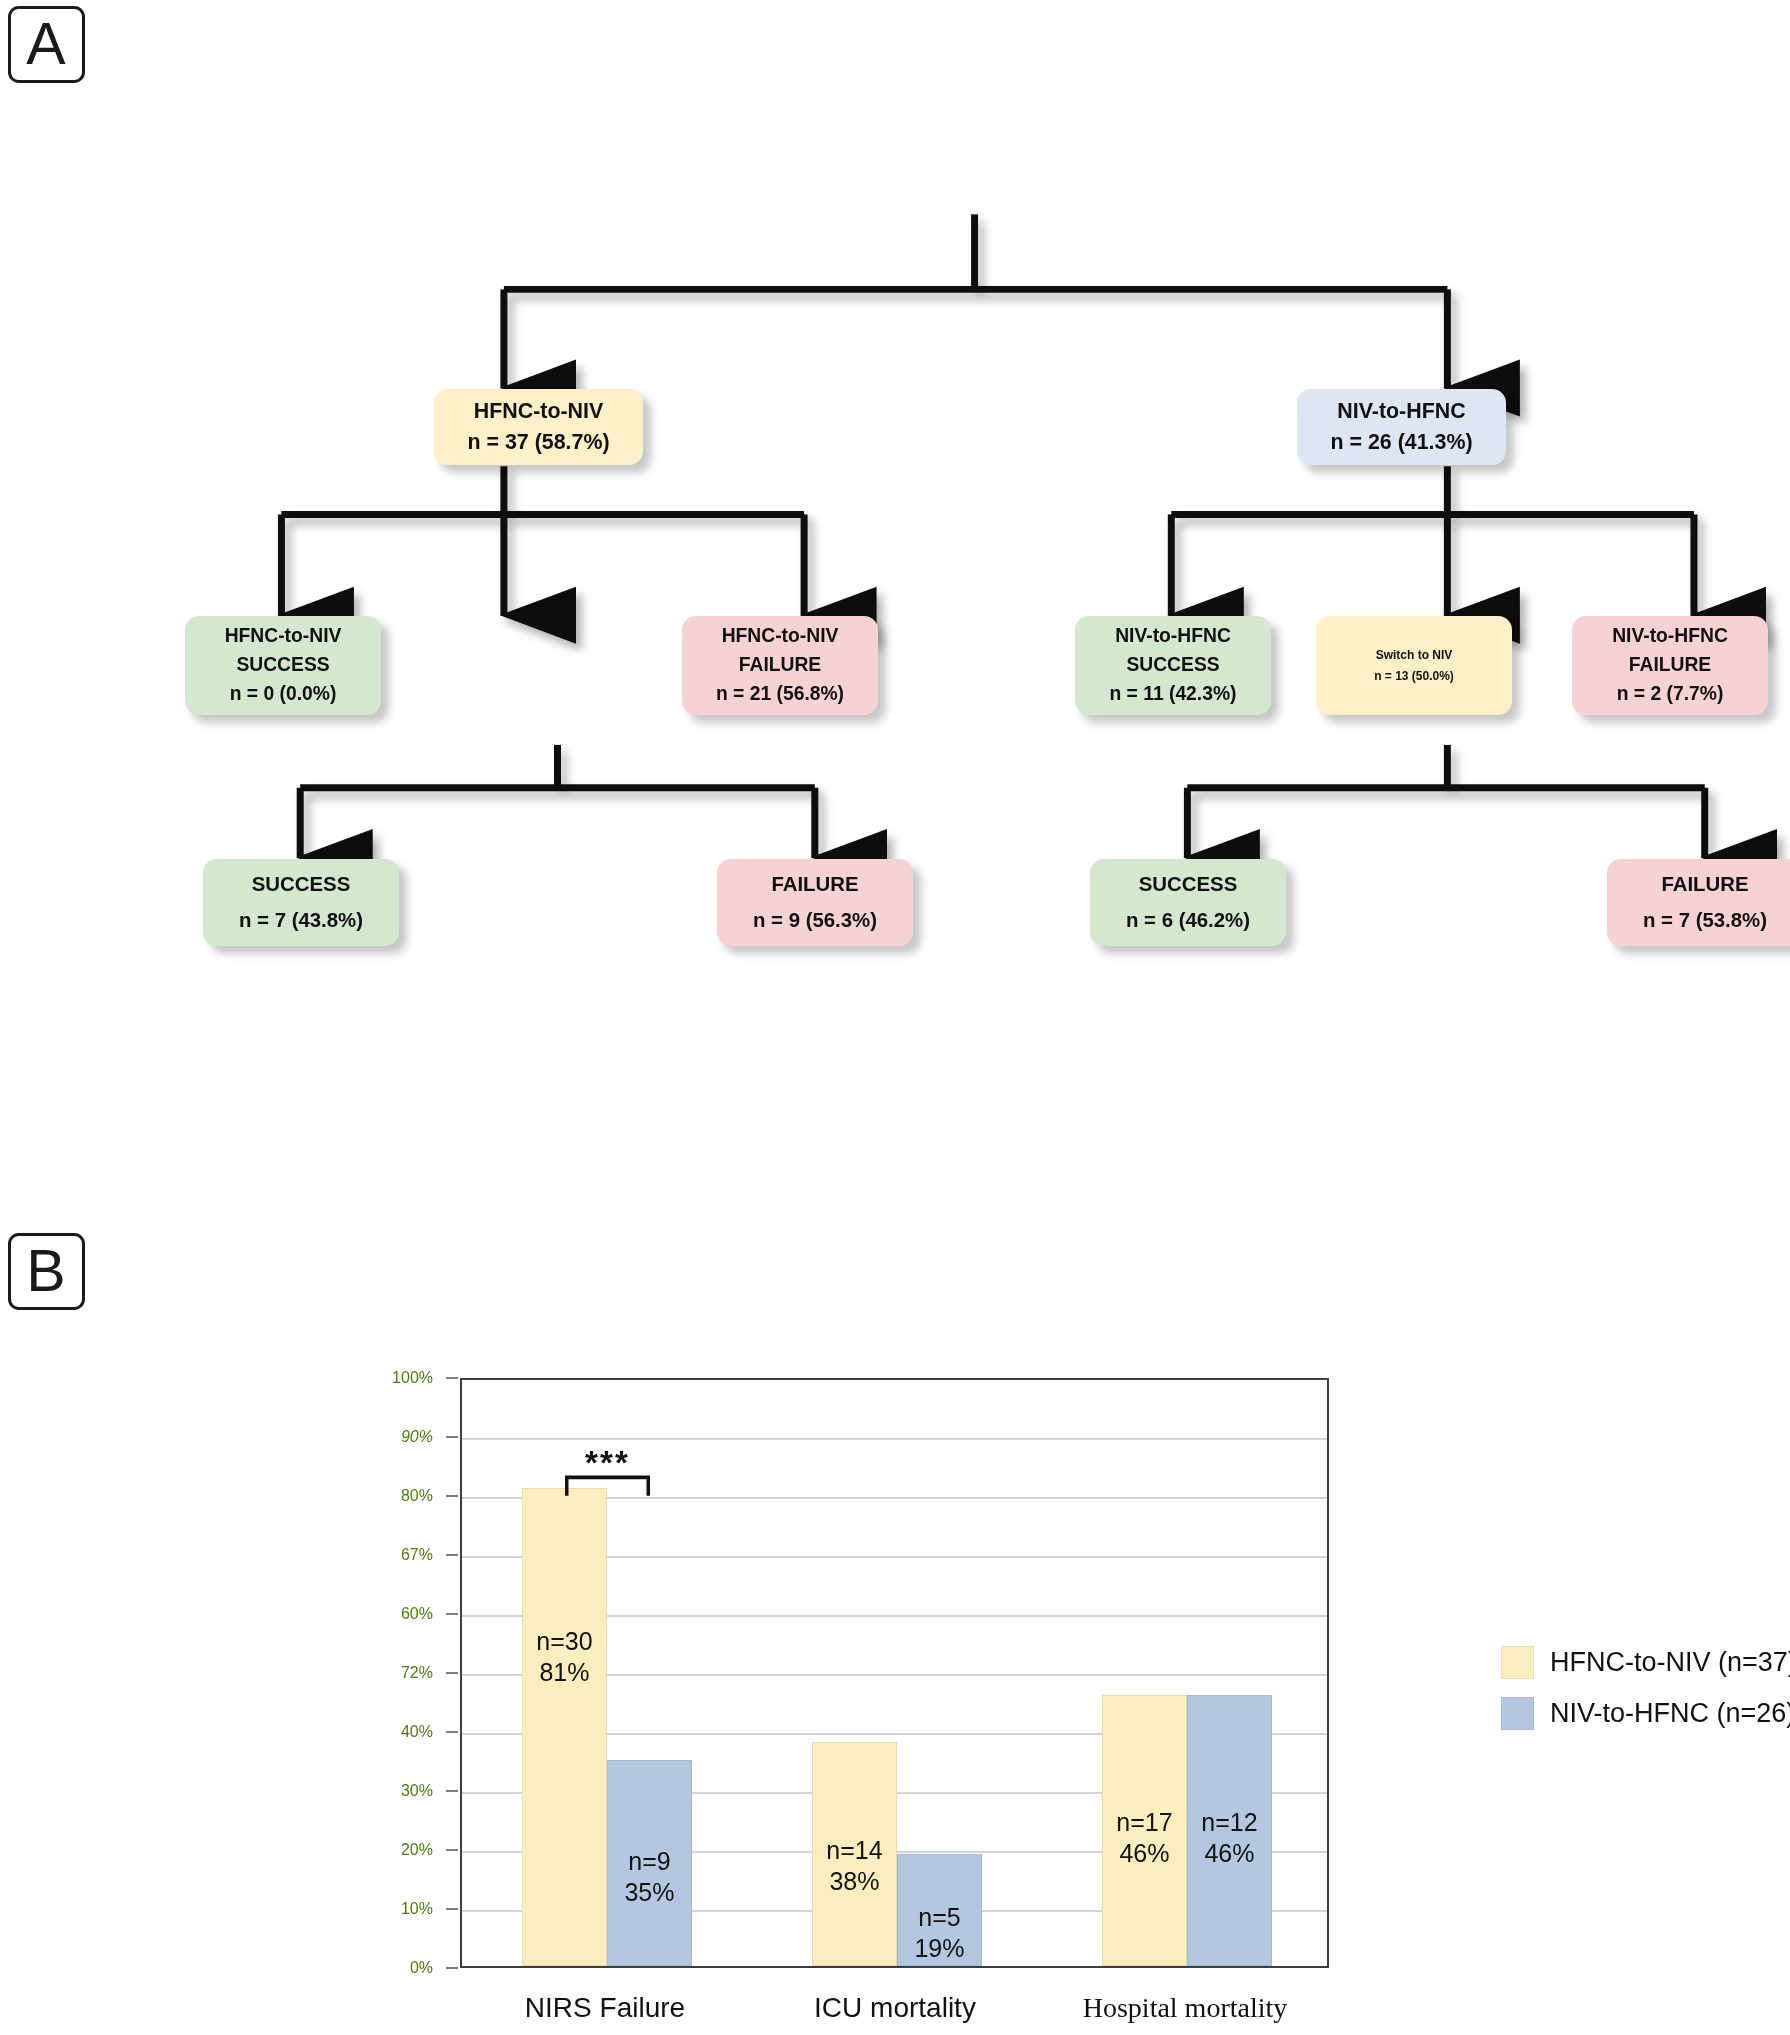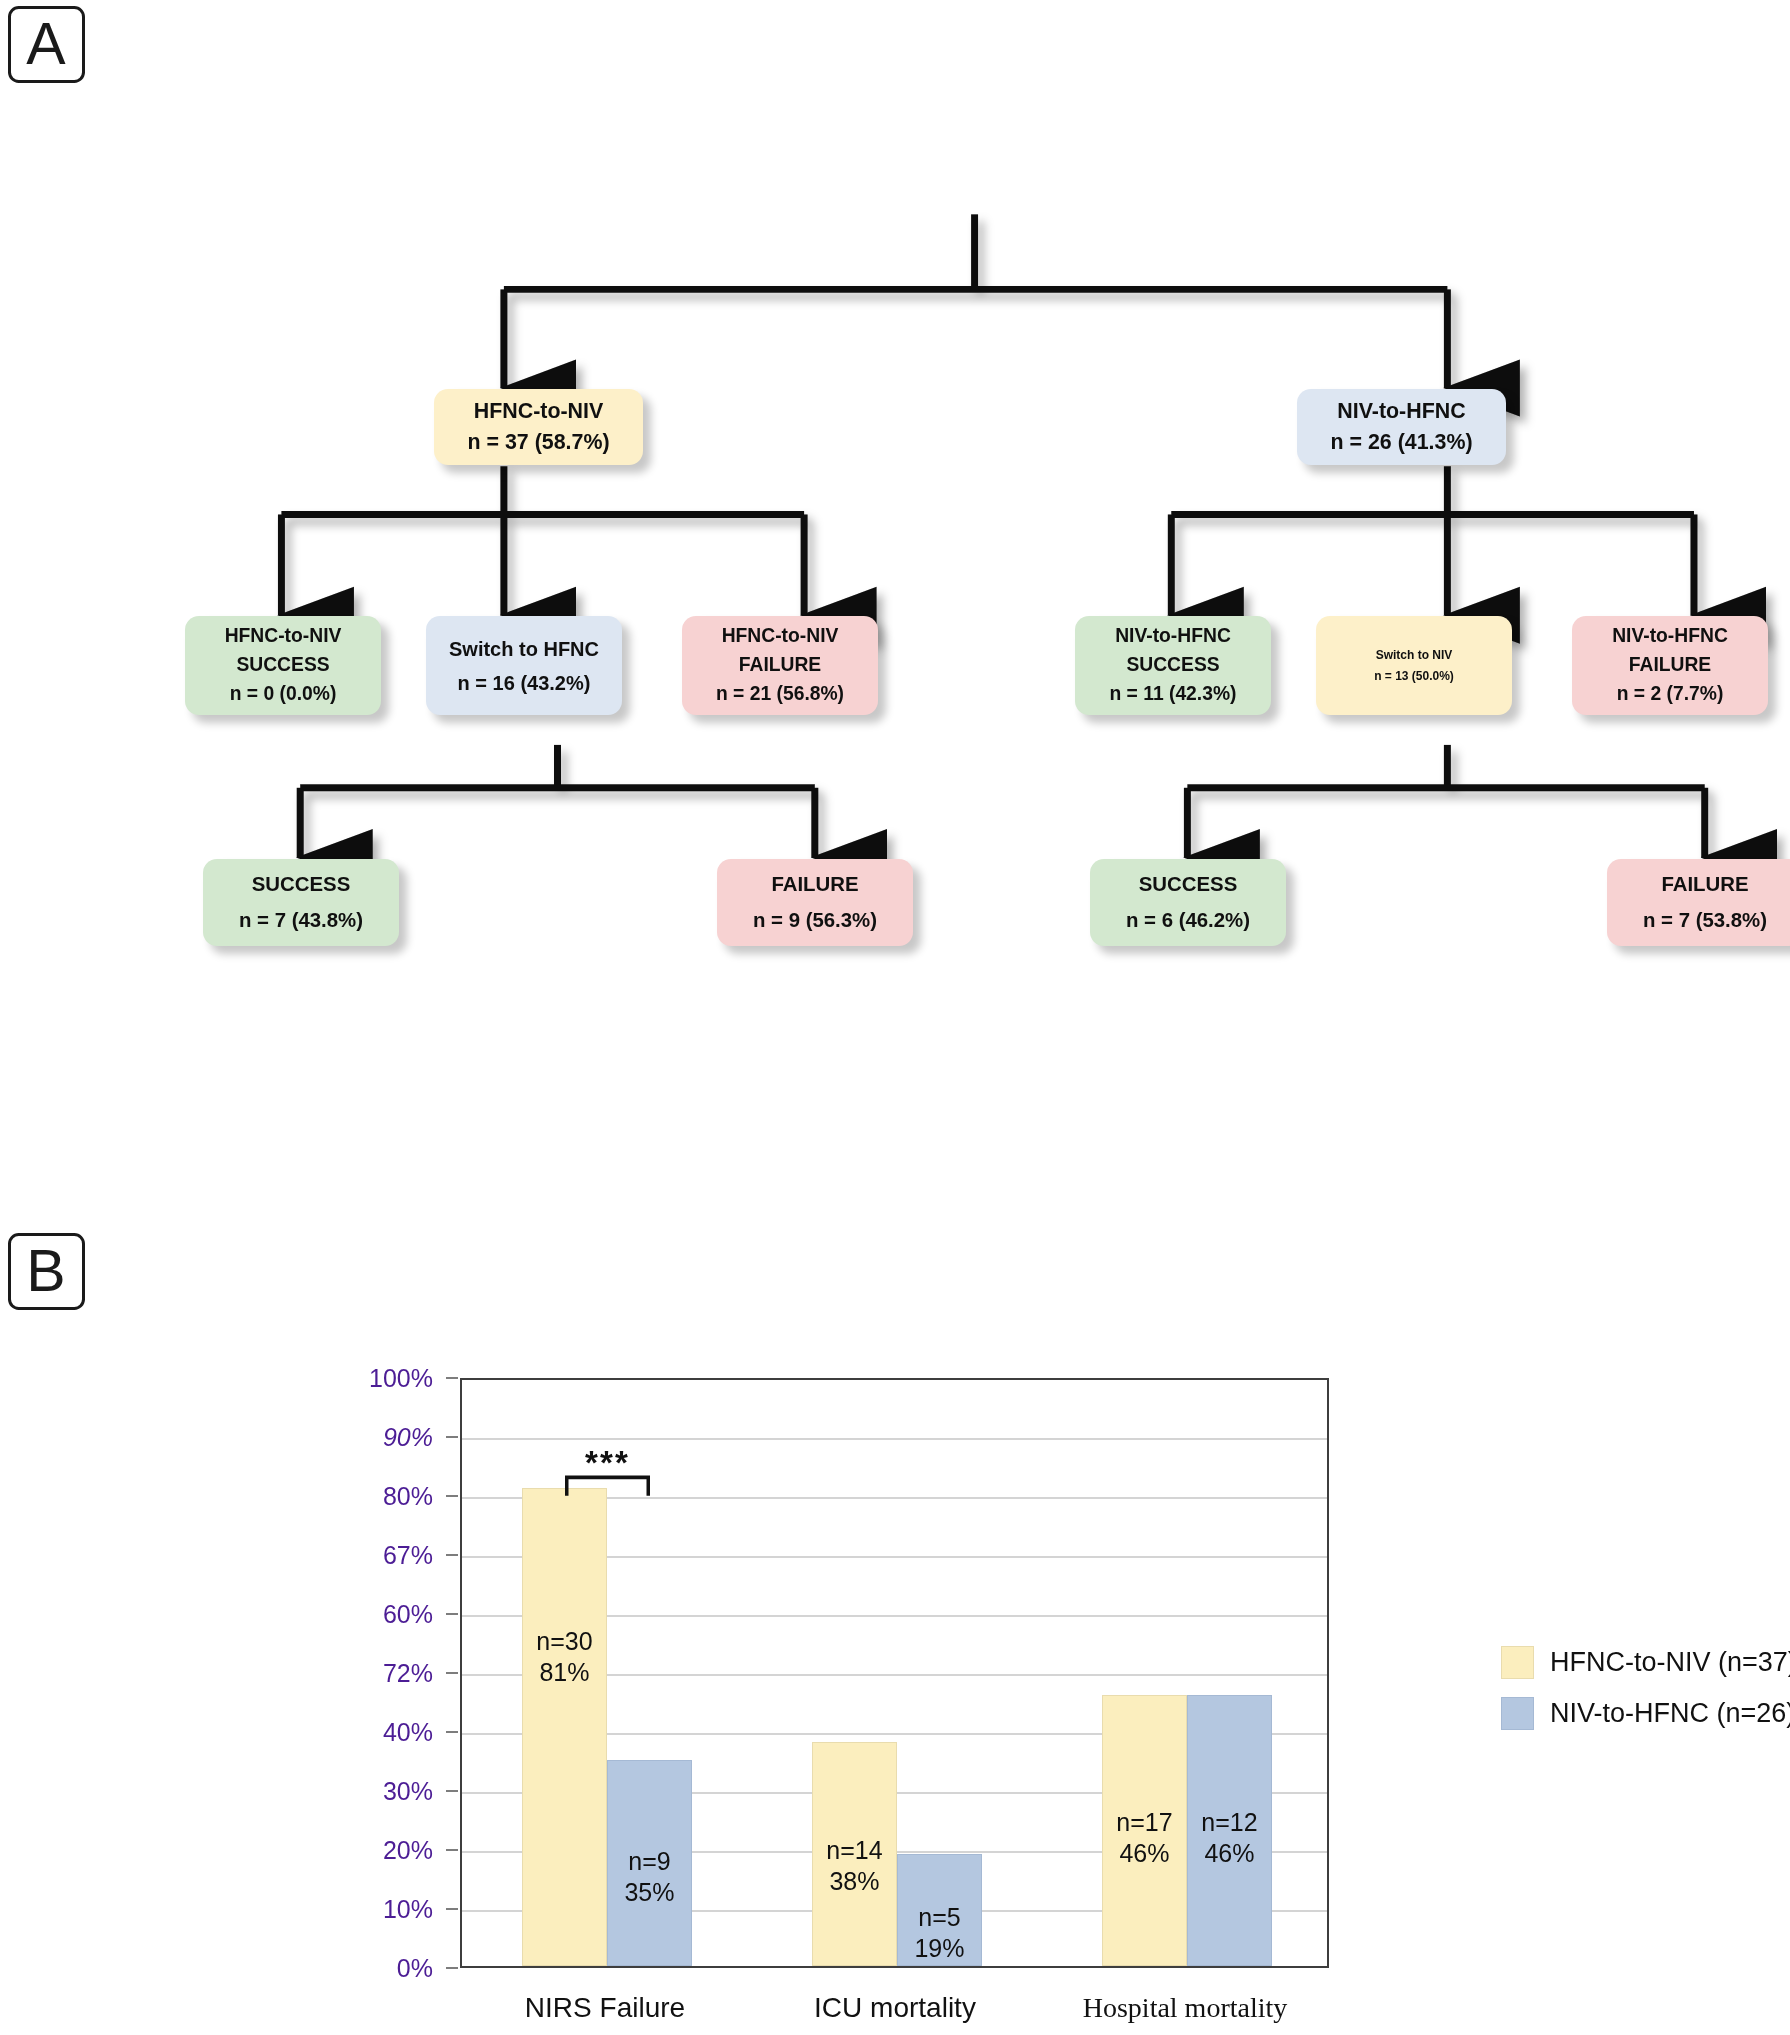--- a/index.html
+++ b/index.html
@@ -42,21 +42,21 @@
   #plot-frame{
     position:absolute;left:460px;top:75px;
     width:869px;height:590px;
     border:2.1px solid #3e3e3e;
     background:#ffffff;
     box-sizing:border-box;
   }
   .gridline{position:absolute;left:0;right:0;height:1.6px;background:#d4d4d4;}
   .axis-tick-label{
     position:absolute;right:0;text-align:right;
-    font-family:"Liberation Sans",sans-serif;font-size:25px;color:#4c1d95;
+    font-family:"Liberation Sans",sans-serif;font-size:16px;color:#4d7c0f;
     transform:translateY(-50%);white-space:nowrap;
   }
   .ytick-mark{position:absolute;width:11.8px;height:2.1px;background:#7d7d7d;}
 
   .bar{position:absolute;bottom:0;box-sizing:border-box;}
   .bar.yellow{background:#fbeebe;border:1.1px solid #e9dcae;}
   .bar.blue{background:#b4c7e0;border:1.1px solid #a5b9d4;}
   .bar-label{
     position:absolute;left:0;right:0;text-align:center;
     font-family:"Liberation Sans",sans-serif;font-size:25px;color:#111;
@@ -142,24 +142,20 @@
     <span class="ln">NIV-to-HFNC</span>
     <span class="ln">n = 26 (41.3%)</span>
   </div>
 
   <div class="node n-green" style="left:185px;top:616px;width:196px;height:99px;font-size:19.3px;line-height:1.5;">
     <span class="ln">HFNC-to-NIV</span>
     <span class="ln">SUCCESS</span>
     <span class="ln">n = 0 (0.0%)</span>
   </div>
 
-  <div class="node n-blue" style="left:426px;top:616px;width:196px;height:99px;font-size:20px;line-height:1.7;">
-    <span class="ln">Switch  to HFNC</span>
-    <span class="ln">n = 16 (43.2%)</span>
-  </div>
 
   <div class="node n-red" style="left:682px;top:616px;width:196px;height:99px;font-size:19.3px;line-height:1.5;">
     <span class="ln">HFNC-to-NIV</span>
     <span class="ln">FAILURE</span>
     <span class="ln">n = 21 (56.8%)</span>
   </div>
 
   <div class="node n-green" style="left:1075px;top:616px;width:196px;height:99px;font-size:19.3px;line-height:1.5;">
     <span class="ln">NIV-to-HFNC</span>
     <span class="ln">SUCCESS</span>

